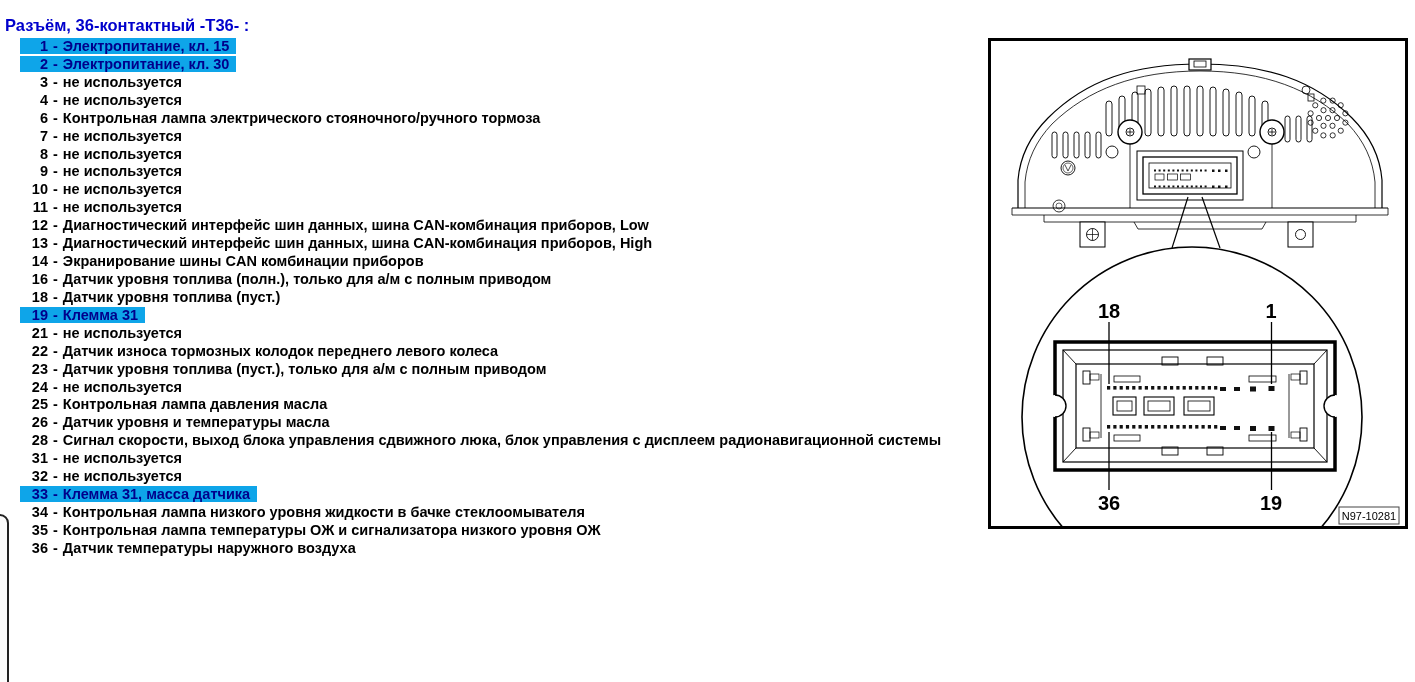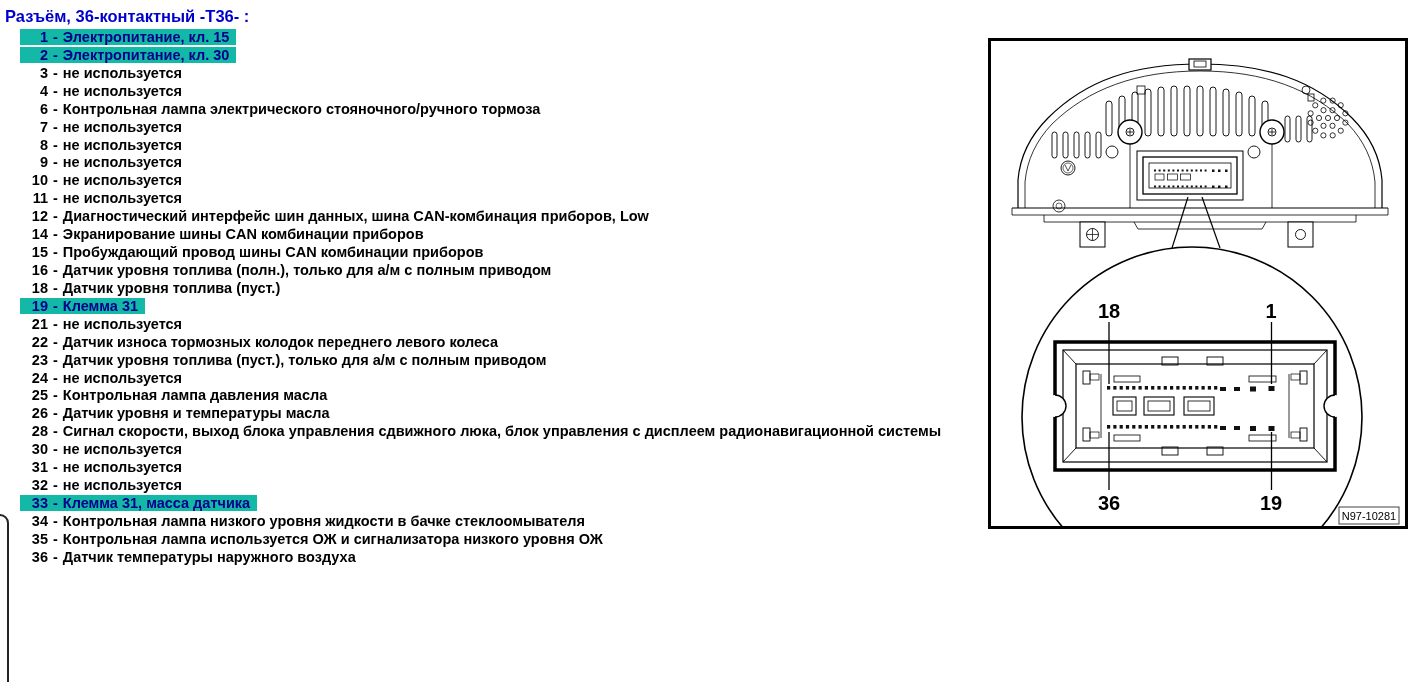--- a/index.html
+++ b/index.html
@@ -1,23 +1,23 @@
 <!DOCTYPE html>
 <html><head>
 <meta charset="utf-8">
 <style>
   html,body{margin:0;padding:0;background:#ffffff;width:1415px;height:682px;overflow:hidden;
     font-family:"Liberation Sans","DejaVu Sans",sans-serif;}
   .doc{position:absolute;left:5px;top:7px;width:960px;}
-  .title{font-size:16.5px;line-height:19px;font-weight:bold;color:#0000CC;margin:0 0 3px 0;white-space:nowrap;}
+  .title{font-size:16.5px;line-height:19px;font-weight:bold;color:#0000CC;margin:9px 0 3px 0;white-space:nowrap;}
   #pin-list{font-size:14.5px;font-weight:bold;color:#000000;}
   .row{line-height:17.93px;height:17.93px;white-space:nowrap;padding-left:17px;}
   .num{display:inline-block;min-width:26px;text-align:right;}
   .sep{display:inline-block;padding:0 5px;}
-  .hl{background:#14b8a6;color:#00008B;padding:0 7px 0 2px;margin-left:-2px;}
+  .hl{background:#0ea5e9;color:#00008B;padding:0 7px 0 2px;margin-left:-2px;}
   .win-edge{position:absolute;left:-14px;top:514px;width:19px;height:180px;
     border:2px solid #222;border-radius:0 9px 0 0;background:#fcfcfc;}
   .diagram-wrap{position:absolute;left:988px;top:38px;width:420px;height:491px;}
   svg text{font-family:"Liberation Sans","DejaVu Sans",sans-serif;}
   .pinlbl{font-size:20px;font-weight:bold;fill:#000;}
   .figcode{font-size:11px;fill:#000;}
 </style>
 </head>
 <body>
 
@@ -30,38 +30,37 @@
       <div class="row"><span class="hl"><span class="num">2</span><span class="sep">-</span><span>Электропитание, кл. 30</span></span></div>
       <div class="row"><span><span class="num">3</span><span class="sep">-</span><span>не используется</span></span></div>
       <div class="row"><span><span class="num">4</span><span class="sep">-</span><span>не используется</span></span></div>
       <div class="row"><span><span class="num">6</span><span class="sep">-</span><span>Контрольная лампа электрического стояночного/ручного тормоза</span></span></div>
       <div class="row"><span><span class="num">7</span><span class="sep">-</span><span>не используется</span></span></div>
       <div class="row"><span><span class="num">8</span><span class="sep">-</span><span>не используется</span></span></div>
       <div class="row"><span><span class="num">9</span><span class="sep">-</span><span>не используется</span></span></div>
       <div class="row"><span><span class="num">10</span><span class="sep">-</span><span>не используется</span></span></div>
       <div class="row"><span><span class="num">11</span><span class="sep">-</span><span>не используется</span></span></div>
       <div class="row"><span><span class="num">12</span><span class="sep">-</span><span>Диагностический интерфейс шин данных, шина CAN-комбинация приборов, Low</span></span></div>
+      <div class="row"><span><span class="num">13</span><span class="sep">-</span><span>Диагностический интерфейс шин данных, шина CAN-комбинация приборов, High</span></span></div>
       <div class="row"><span><span class="num">14</span><span class="sep">-</span><span>Экранирование шины CAN комбинации приборов</span></span></div>
-      <div class="row"><span><span class="num">15</span><span class="sep">-</span><span>Пробуждающий провод шины CAN комбинации приборов</span></span></div>
       <div class="row"><span><span class="num">16</span><span class="sep">-</span><span>Датчик уровня топлива (полн.), только для а/м с полным приводом</span></span></div>
       <div class="row"><span><span class="num">18</span><span class="sep">-</span><span>Датчик уровня топлива (пуст.)</span></span></div>
       <div class="row"><span class="hl"><span class="num">19</span><span class="sep">-</span><span>Клемма 31</span></span></div>
       <div class="row"><span><span class="num">21</span><span class="sep">-</span><span>не используется</span></span></div>
       <div class="row"><span><span class="num">22</span><span class="sep">-</span><span>Датчик износа тормозных колодок переднего левого колеса</span></span></div>
       <div class="row"><span><span class="num">23</span><span class="sep">-</span><span>Датчик уровня топлива (пуст.), только для а/м с полным приводом</span></span></div>
       <div class="row"><span><span class="num">24</span><span class="sep">-</span><span>не используется</span></span></div>
       <div class="row"><span><span class="num">25</span><span class="sep">-</span><span>Контрольная лампа давления масла</span></span></div>
       <div class="row"><span><span class="num">26</span><span class="sep">-</span><span>Датчик уровня и температуры масла</span></span></div>
       <div class="row"><span><span class="num">28</span><span class="sep">-</span><span>Сигнал скорости, выход блока управления сдвижного люка, блок управления с дисплеем радионавигационной системы</span></span></div>
-      <div class="row"><span><span class="num">30</span><span class="sep">-</span><span>не используется</span></span></div>
       <div class="row"><span><span class="num">31</span><span class="sep">-</span><span>не используется</span></span></div>
       <div class="row"><span><span class="num">32</span><span class="sep">-</span><span>не используется</span></span></div>
       <div class="row"><span class="hl"><span class="num">33</span><span class="sep">-</span><span>Клемма 31, масса датчика</span></span></div>
       <div class="row"><span><span class="num">34</span><span class="sep">-</span><span>Контрольная лампа низкого уровня жидкости в бачке стеклоомывателя</span></span></div>
-      <div class="row"><span><span class="num">35</span><span class="sep">-</span><span>Контрольная лампа используется ОЖ и сигнализатора низкого уровня ОЖ</span></span></div>
+      <div class="row"><span><span class="num">35</span><span class="sep">-</span><span>Контрольная лампа температуры ОЖ и сигнализатора низкого уровня ОЖ</span></span></div>
       <div class="row"><span><span class="num">36</span><span class="sep">-</span><span>Датчик температуры наружного воздуха</span></span></div>
     </div>
 </div>
 
 <div class="diagram-wrap">
 <svg width="420" height="491" viewBox="0 0 420 491" xmlns="http://www.w3.org/2000/svg">
   <rect x="0" y="0" width="420" height="491" fill="#ffffff"></rect>
 
   <g fill="none" stroke="#000" stroke-width="1.2">
     <path d="M 30 170 L 30 142 C 32 118 42 98 60 80 C 98 42 146 26 212 26 C 278 26 326 42 364 80 C 382 98 392 118 394 142 L 394 170"></path>

